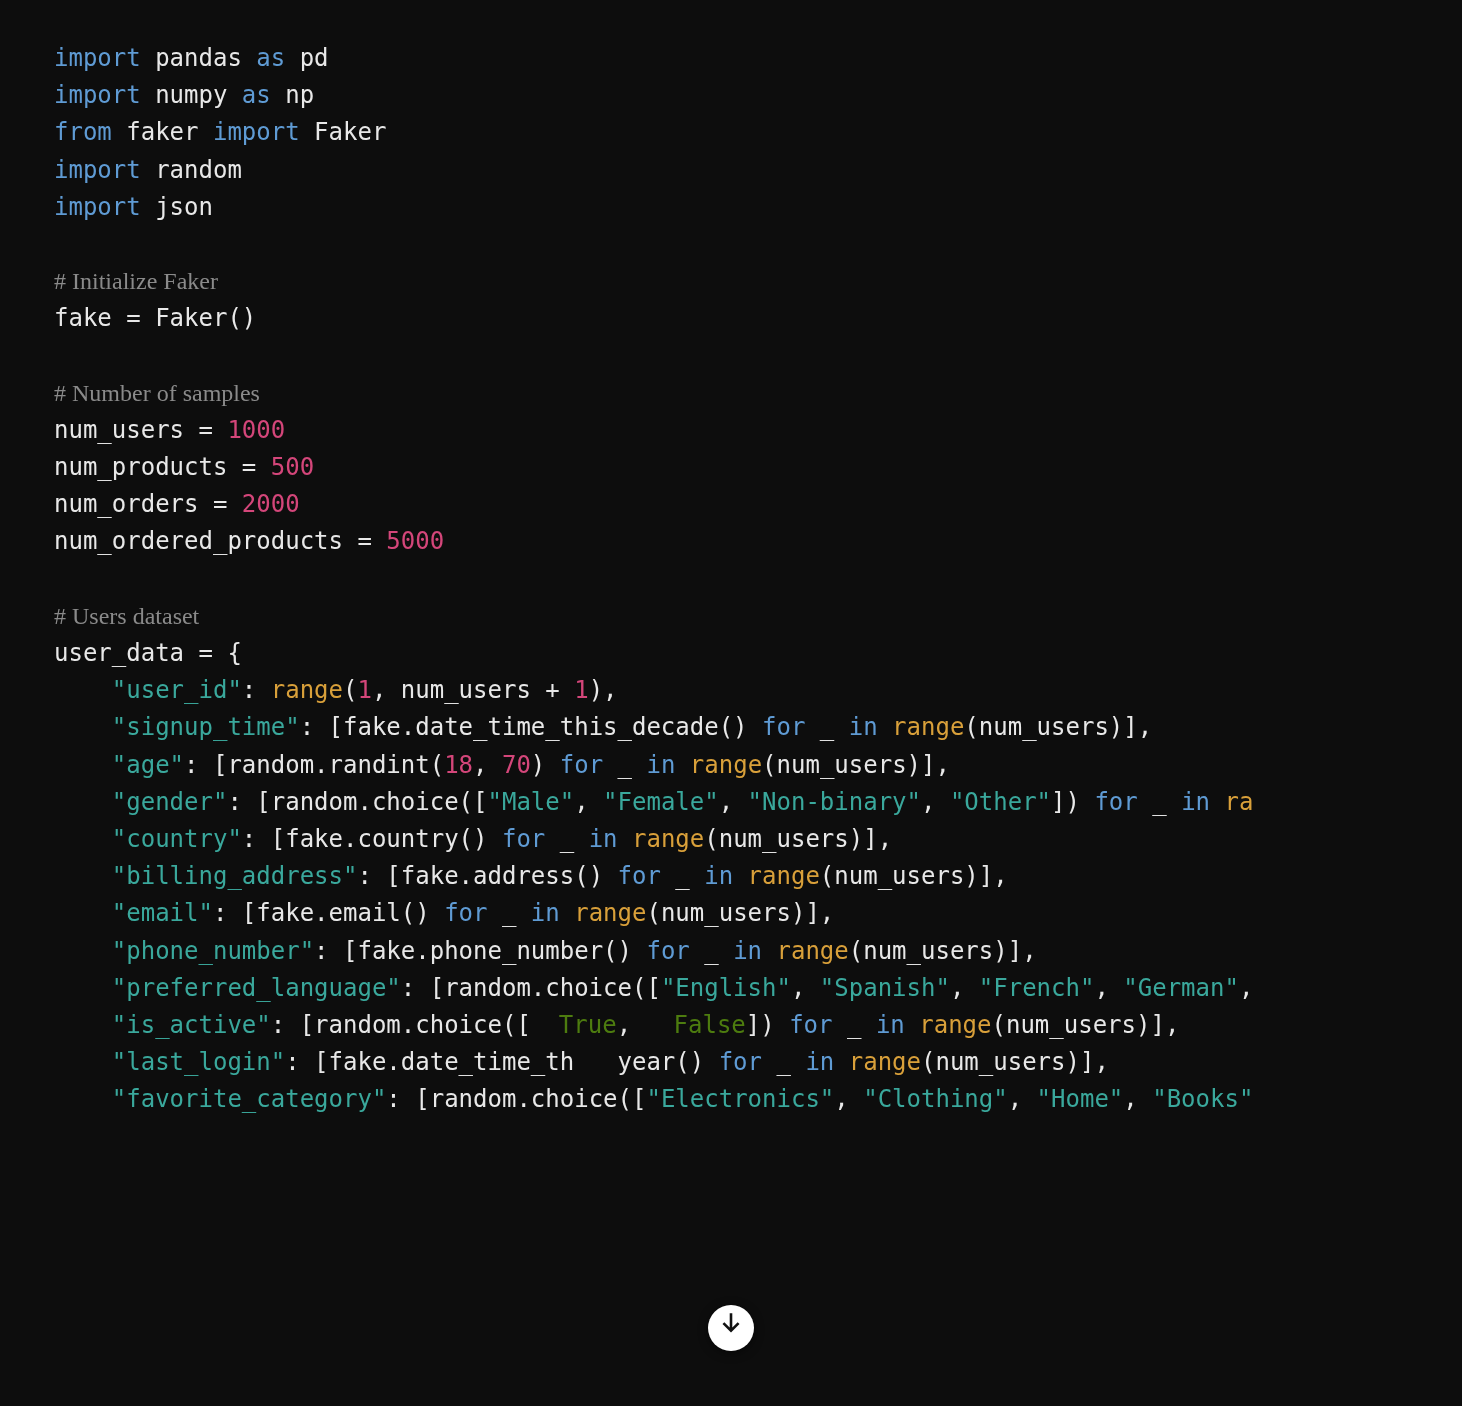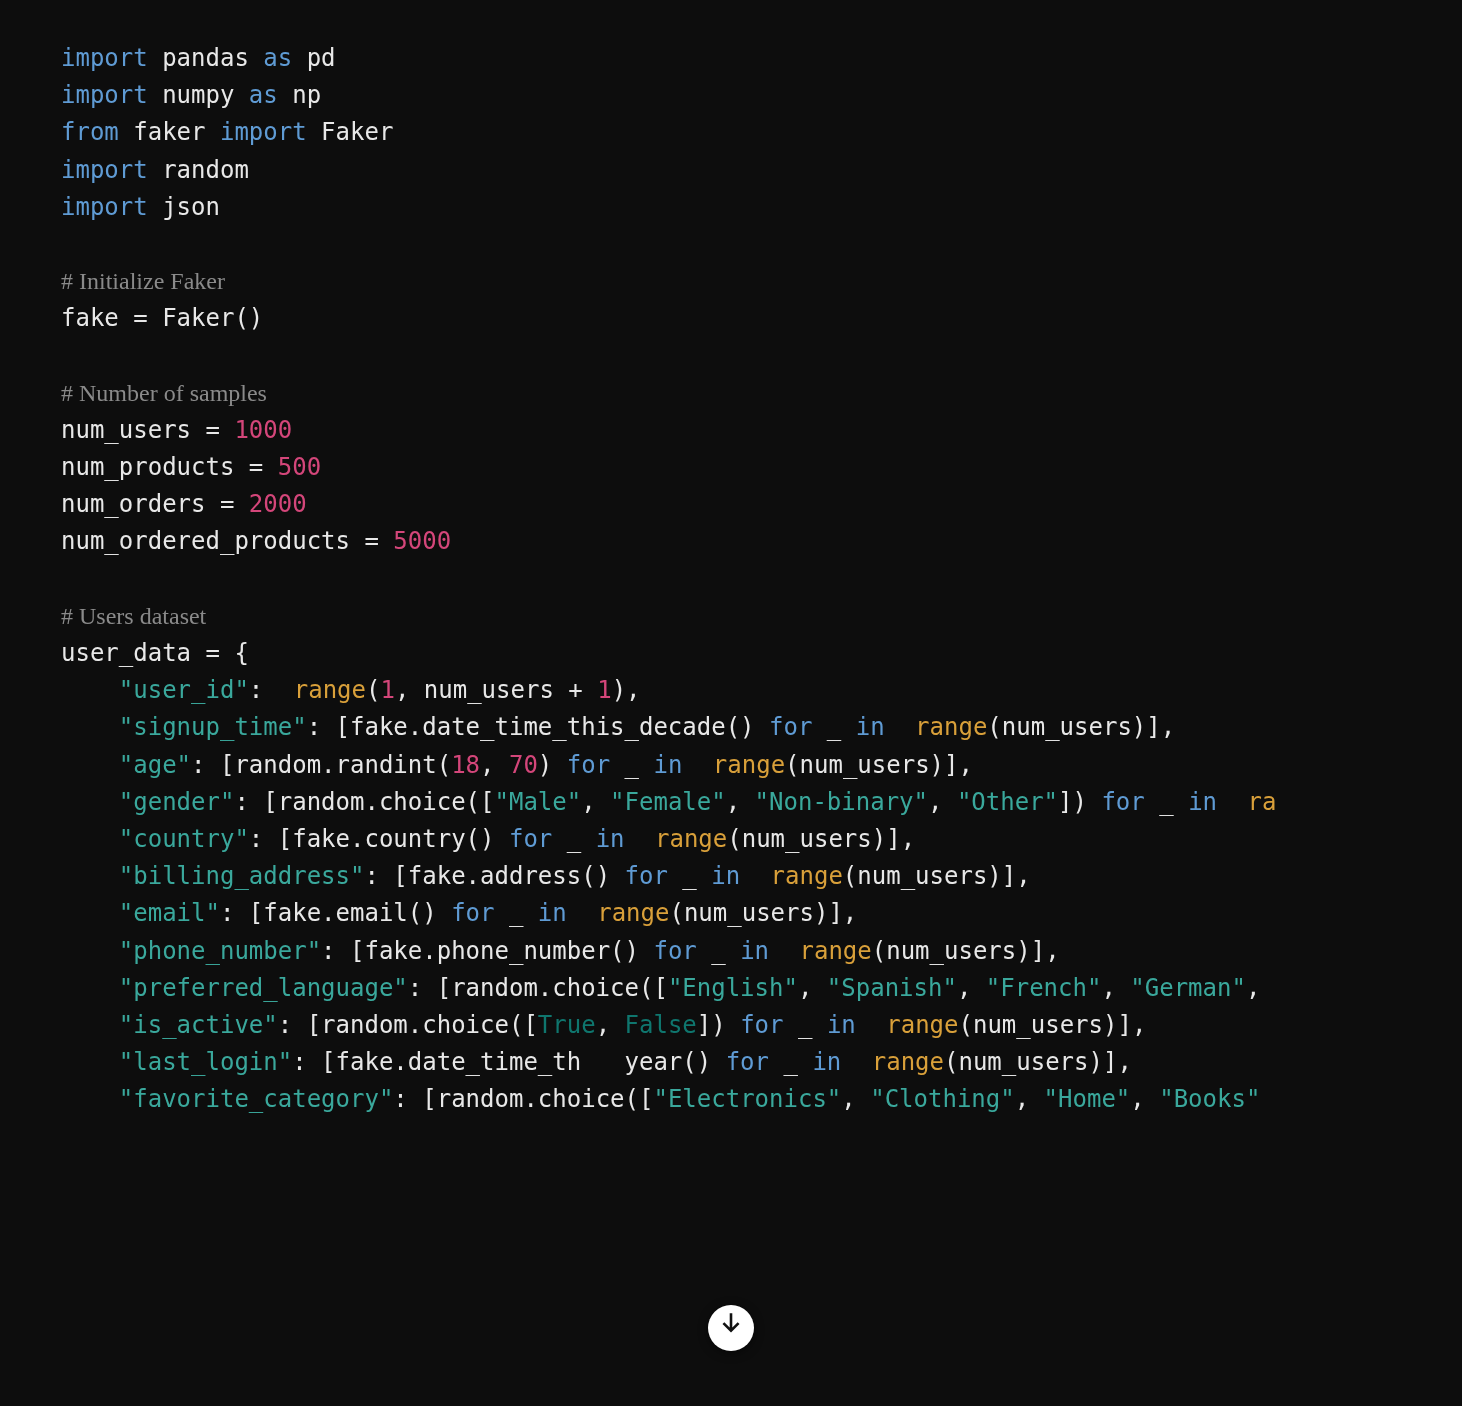--- a/index.html
+++ b/index.html
@@ -5,33 +5,33 @@
   * { margin: 0; padding: 0; box-sizing: border-box; }
   body {
     background: #0d0d0d;
     font-family: ui-monospace, SFMono-Regular, "SF Mono", Menlo, Consolas, monospace;
     font-size: 24px;
     line-height: 1.55;
     color: #e8e8e8;
     overflow: hidden;
   }
   .container {
-    padding: 28px 0 0 9px;
+    padding: 28px 0 0 2px;
   }
   .code-block {
     background: #0d0d0d;
     padding: 12px 52px 30px 52px;
     white-space: pre;
     overflow-x: hidden;
   }
   .tok-keyword { color: #5f9bd4; }
   .tok-string { color: #3aa89c; }
   .tok-number { color: #d4467a; text-align: center; }
-  .tok-builtin { color: #d9a03a; margin-left: 16px; }
-  .tok-bool { color: #0f766e; }
+  .tok-builtin { color: #d9a03a; }
+  .tok-bool { color: #4d7c0f; margin-left: 28px; }
   .tok-comment { color: #8a8a8a; font-family: Liberation Serif, serif; }
   .tok-default { color: #e8e8e8; }
 
   .scroll-fab {
     position: fixed;
     left: 50%;
     transform: translateX(-50%);
     bottom: 55px;
     width: 46px;
     height: 46px;

